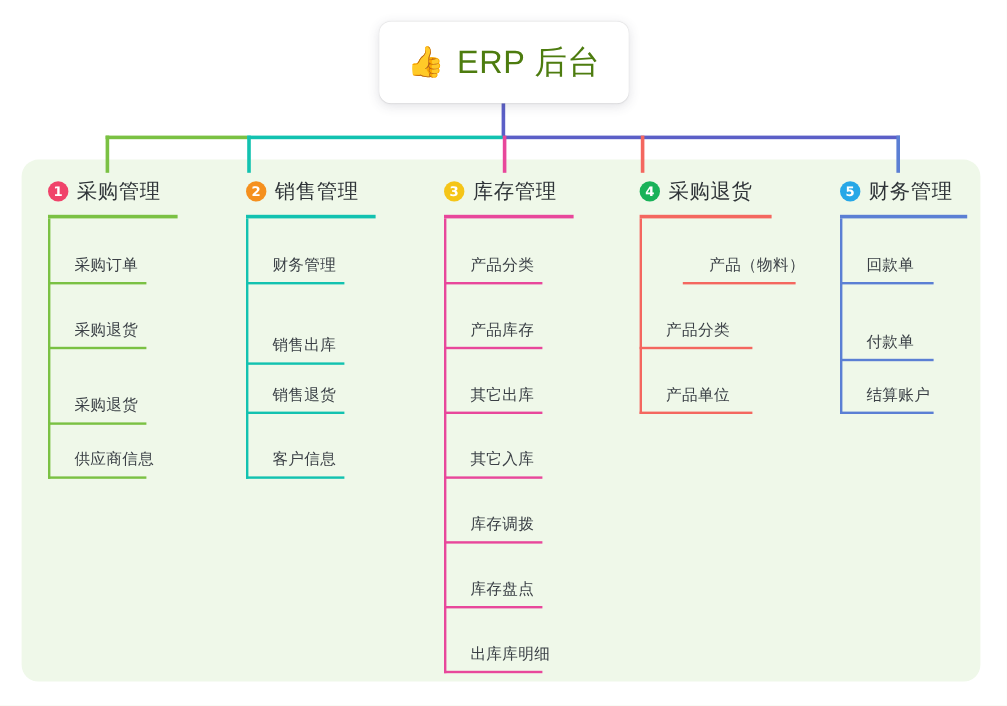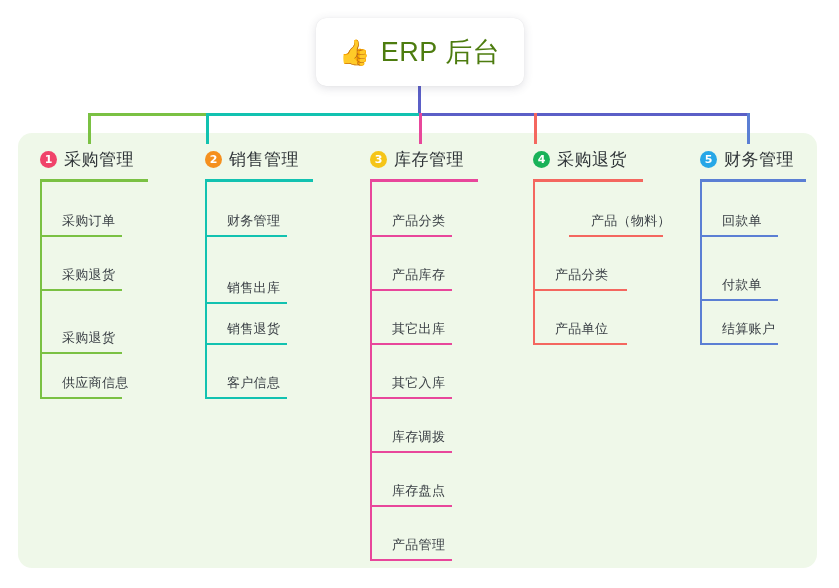--- a/index.html
+++ b/index.html
@@ -162,21 +162,21 @@
         </div>
         <div class="leaf" style="left: 0px; top: 277px; width: 82px; height: 28px;">
           <span class="leaf-label">库存调拨</span>
           <div class="leaf-underline" style="width: 82px; background: rgb(232, 71, 155);"></div>
         </div>
         <div class="leaf" style="left: 0px; top: 331px; width: 82px; height: 28px;">
           <span class="leaf-label">库存盘点</span>
           <div class="leaf-underline" style="width: 82px; background: rgb(232, 71, 155);"></div>
         </div>
         <div class="leaf" style="left: 0px; top: 385px; width: 82px; height: 28px;">
-          <span class="leaf-label">产品管理</span>
+          <span class="leaf-label">出库库明细</span>
           <div class="leaf-underline" style="width: 82px; background: rgb(232, 71, 155);"></div>
         </div>
       </div>
       <div class="col" style="left: 533px; top: 148px;">
         <div class="col-head">
           <span class="badge" style="background: rgb(25, 178, 89);">4</span>
           <span class="col-title">采购退货</span>
         </div>
         <div class="head-underline" style="width: 110px; background: rgb(244, 103, 95);"></div>
         <div class="rail" style="height: 163px; background: rgb(244, 103, 95);"></div>

